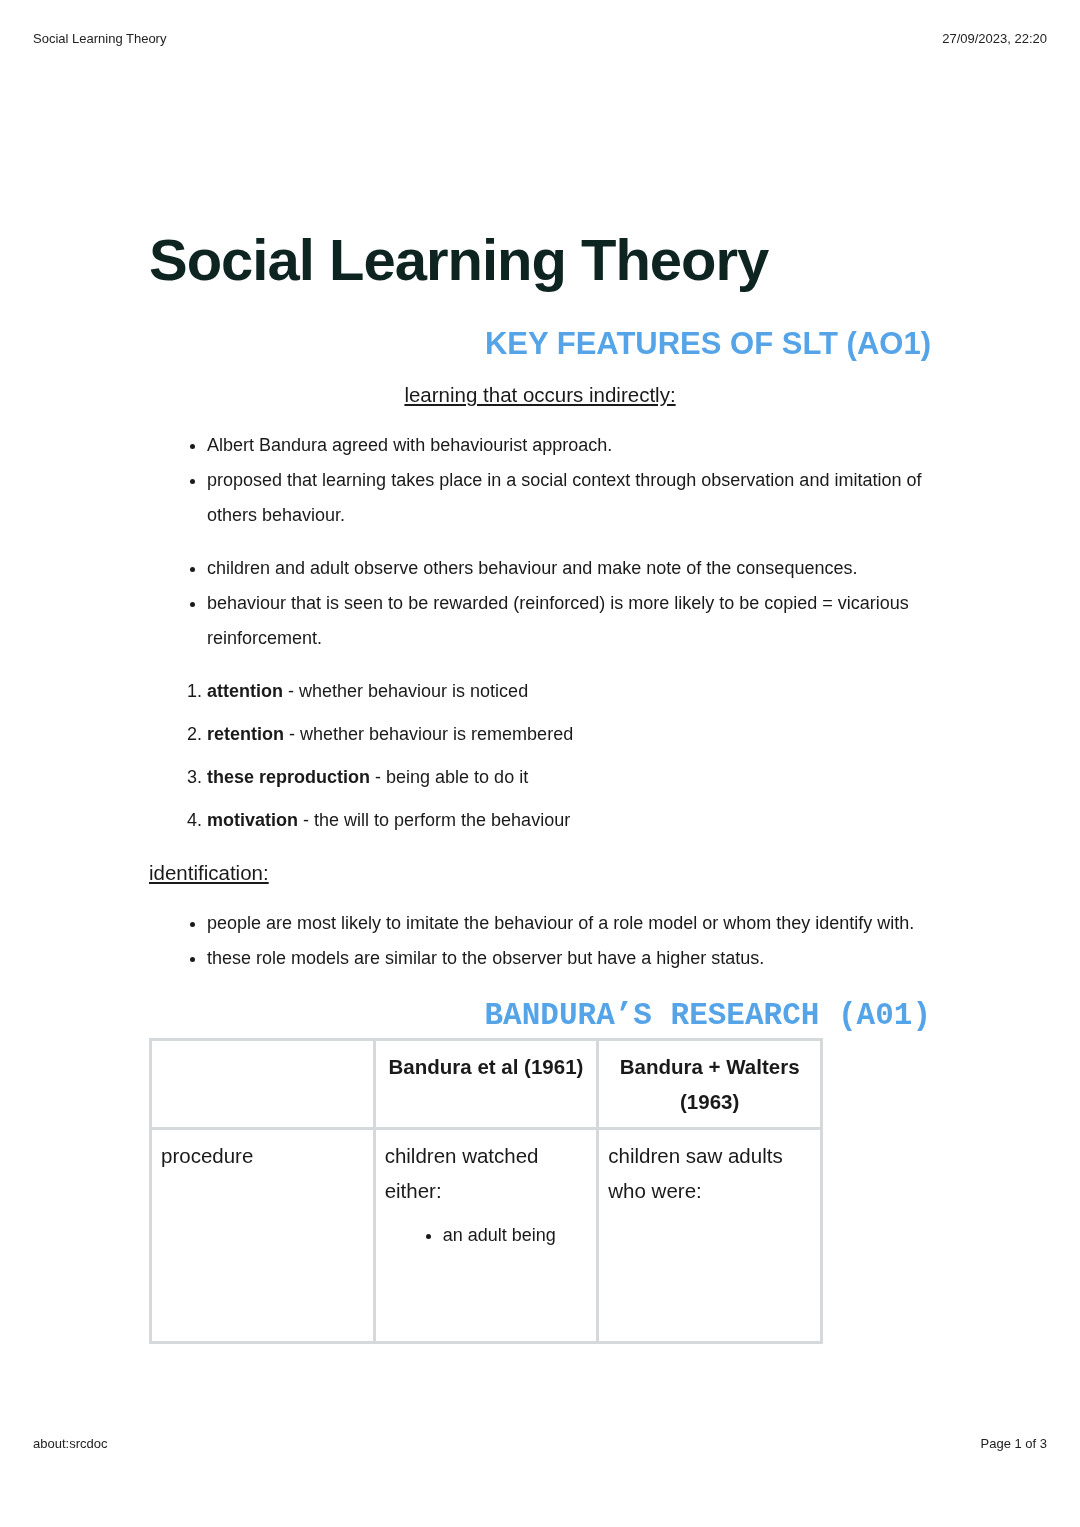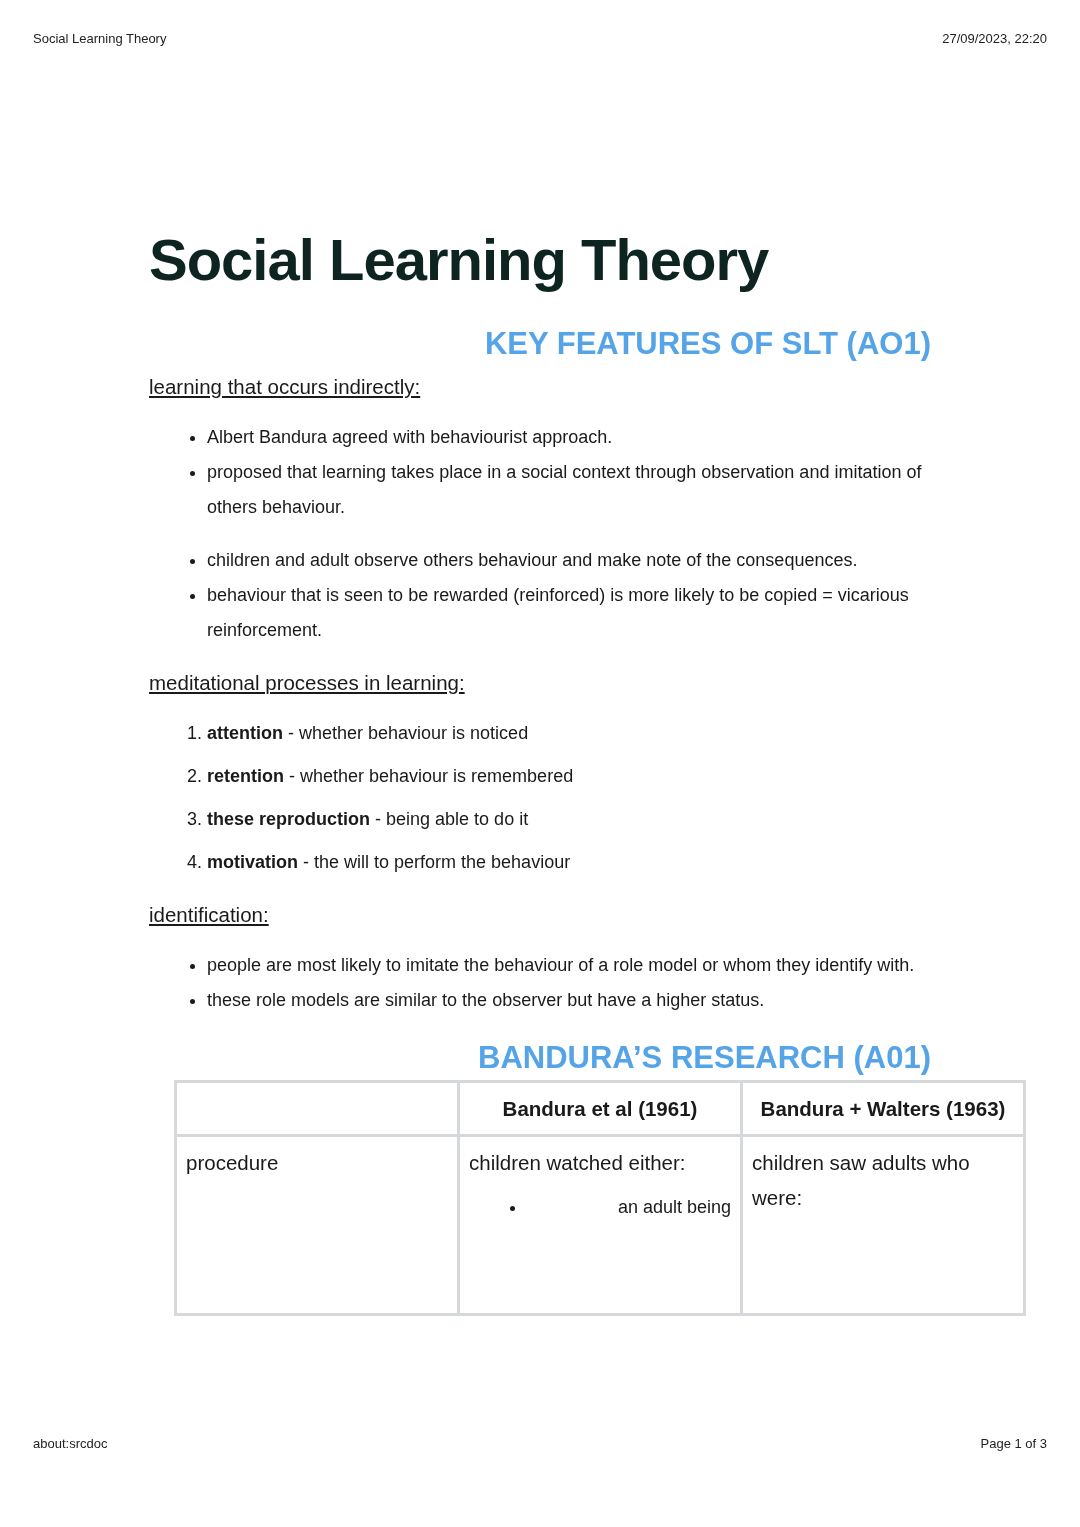--- a/index.html
+++ b/index.html
@@ -5,31 +5,31 @@
   html, body { margin: 0; padding: 0; background: #ffffff; }
   body { width: 1080px; height: 1527px; position: relative; overflow: hidden;
          font-family: "Liberation Sans", "DejaVu Sans", sans-serif; color: #1a1a1a; }
   .print-header, .print-footer { position: absolute; left: 33px; right: 33px; font-size: 13px; color: #222;
          display: flex; justify-content: space-between; }
   .print-header { top: 31px; }
   .print-footer { top: 1436px; text-align: right; }
   .content { position: absolute; left: 149px; width: 782px; top: 222px; }
   h1 { margin: 0; font-size: 58px; font-weight: 700; color: #0d2420; letter-spacing: -1px; line-height: 76px; }
   h2 { margin: 26px 0 0 0; font-size: 31px; font-weight: 700; color: #55a4e8; line-height: 40px; text-align: right; }
-  h2.second { margin-top: 20px; }
+  h2.second { margin-top: 20px; font-family: Liberation Mono, monospace; }
   .sub { margin: 20px 0 0 0; font-size: 20.5px; text-decoration: underline; line-height: 30px; }
-  .sub.first { margin-top: 8px; }
+  .sub.first { margin-top: 16px; text-align: center; }
   ul, ol { margin: 18px 0 0 0; padding-left: 58px; font-size: 18px; line-height: 35px; }
   ul li { padding-left: 0; }
   ol li { padding-left: 0; margin-top: 8px; }
   b { font-weight: 700; }
-  table { border-collapse: collapse; margin-top: 2px; width: 852px; table-layout: fixed; font-size: 20.5px; margin-left: 25px; }
+  table { border-collapse: collapse; margin-top: 2px; width: 674px; table-layout: fixed; font-size: 20.5px; }
   td, th { border: 3px solid #d6d9db; vertical-align: top; padding: 8px 9px; line-height: 35px; }
   th { font-weight: 700; text-align: center; }
-  .cell-list { margin: 10px 0 0 0; padding-left: 58px; text-align: right; }
+  .cell-list { margin: 10px 0 0 0; padding-left: 58px; }
   .cut { height: 1410px; overflow: hidden; position: absolute; left: 0; top: 0; width: 1080px; }
 </style>
 </head>
 <body>
 
 <div class="print-header">
   <span>Social Learning Theory</span>
   <span>27/09/2023, 22:20</span>
 </div>
 
@@ -43,21 +43,20 @@
   <ul>
     <li>Albert Bandura agreed with behaviourist approach.</li>
     <li>proposed that learning takes place in a social context through observation and imitation of others behaviour.</li>
   </ul>
 
   <ul>
     <li>children and adult observe others behaviour and make note of the consequences.</li>
     <li>behaviour that is seen to be rewarded (reinforced) is more likely to be copied = vicarious reinforcement.</li>
   </ul>
 
-  <p class="sub">meditational processes in learning:</p>
   <ol>
     <li><b>attention</b><span> - whether behaviour is noticed</span></li>
     <li><b>retention</b><span> - whether behaviour is remembered</span></li>
     <li><b>these reproduction</b><span> - being able to do it</span></li>
     <li><b>motivation</b><span> - the will to perform the behaviour</span></li>
   </ol>
 
   <p class="sub">identification:</p>
   <ul>
     <li>people are most likely to imitate the behaviour of a role model or whom they identify with.</li>

